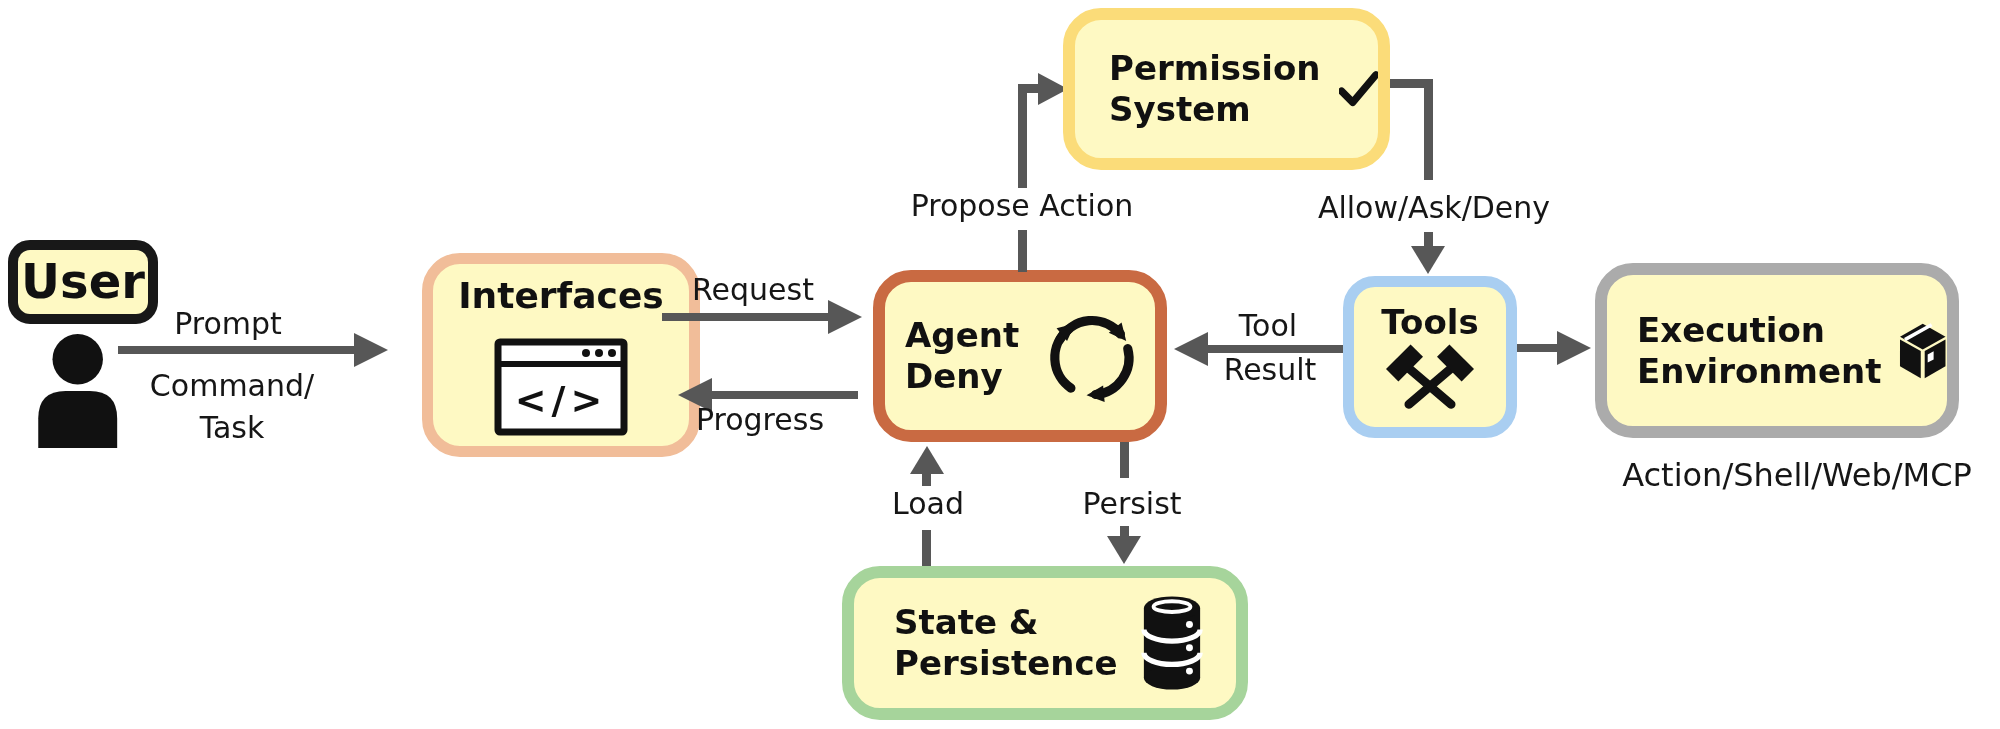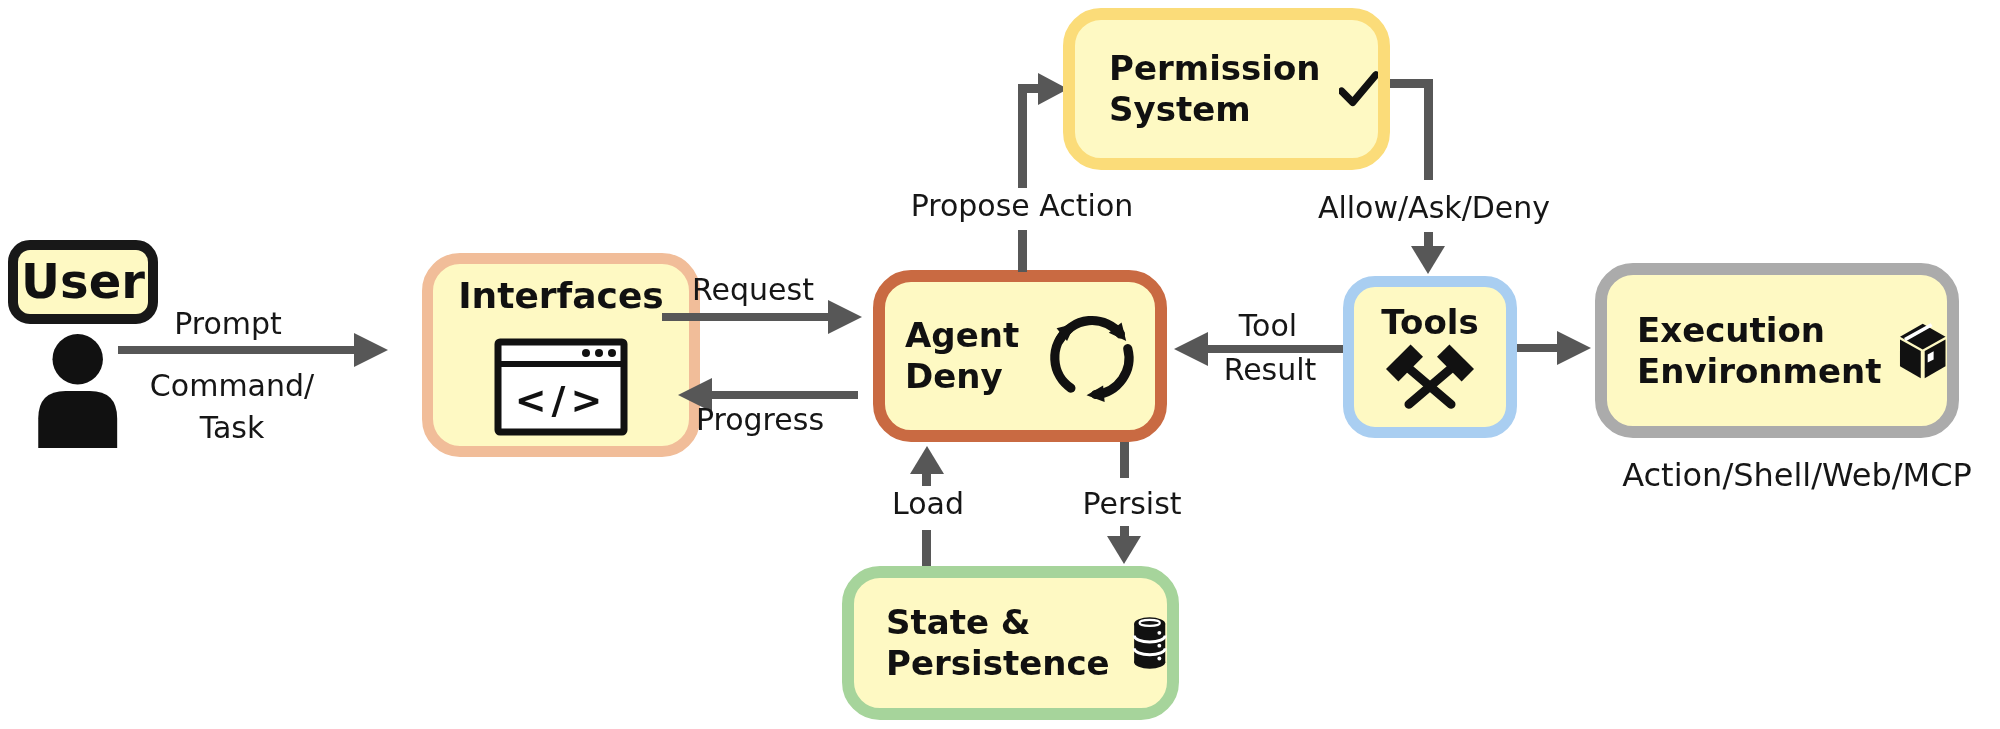--- a/index.html
+++ b/index.html
@@ -28,21 +28,21 @@
   #user-box .title{font-size:48px;}
   #person{position:absolute;left:26px;top:334px;}
 
   #interfaces-box{left:382px;top:253px;width:278px;height:204px;border:11px solid var(--peach,#F1BD99);border-radius:38px;flex-direction:column;gap:20px;margin-left:40px;}
   #interfaces-box .title{font-size:36px;}
 
   #agent-box{left:873px;top:270px;width:294px;height:172px;border:12px solid var(--orange,#C96A42);border-radius:38px;justify-content:flex-start;padding-left:20px;gap:18px;}
   #permission-box{left:1063px;top:8px;width:327px;height:162px;border:12px solid var(--yellow,#FBDC79);border-radius:38px;justify-content:flex-start;padding-left:34px;gap:18px;}
   #tools-box{left:1343px;top:276px;width:174px;height:162px;border:11px solid var(--blue,#A9CEF1);border-radius:32px;flex-direction:column;gap:0;}
   #exec-box{left:1595px;top:263px;width:364px;height:175px;border:12px solid var(--gray,#ABABAB);border-radius:38px;justify-content:flex-start;padding-left:30px;gap:16px;}
-  #state-box{left:842px;top:566px;width:337px;height:154px;border:12px solid var(--green,#A6D49B);border-radius:38px;justify-content:flex-start;padding-left:32px;gap:22px;}
+  #state-box{left:842px;top:566px;width:406px;height:154px;border:12px solid var(--green,#A6D49B);border-radius:38px;justify-content:flex-start;padding-left:40px;gap:22px;}
 
   #files-caption{font-size:32px;}
 </style>
 </head>
 <body>
 
 <div class="canvas">
 
   <div class="node" id="user-box">
     <span class="title">User</span>

